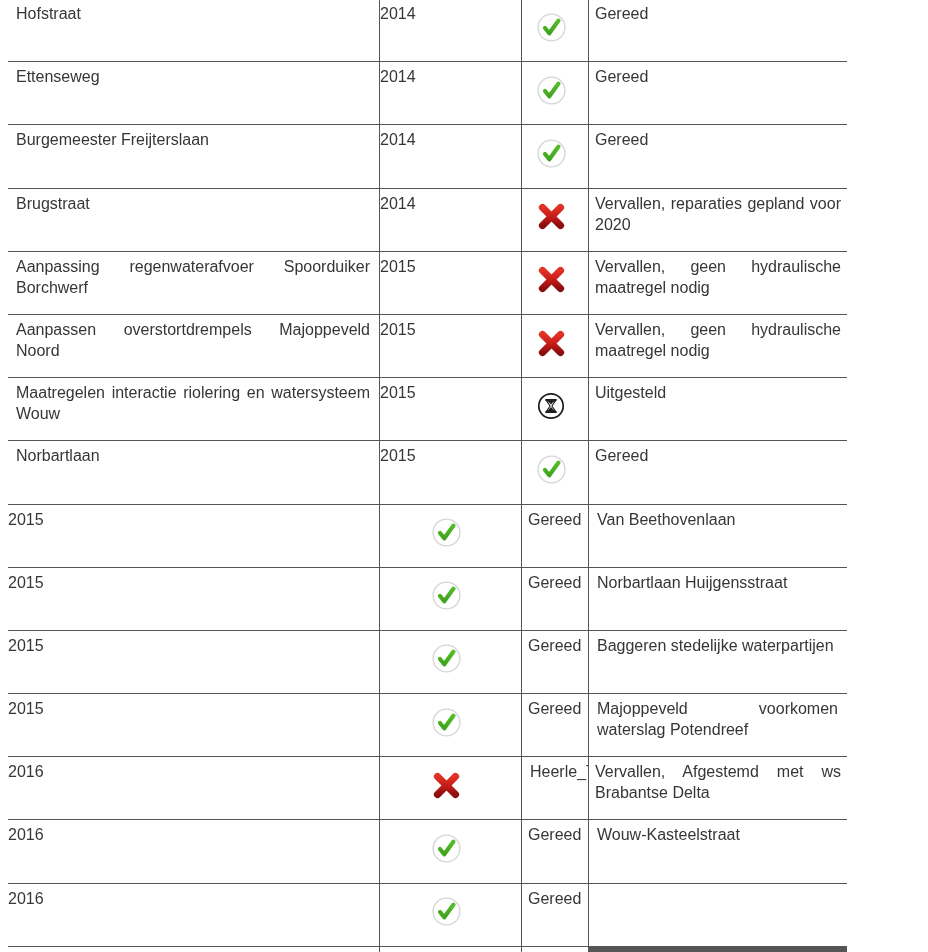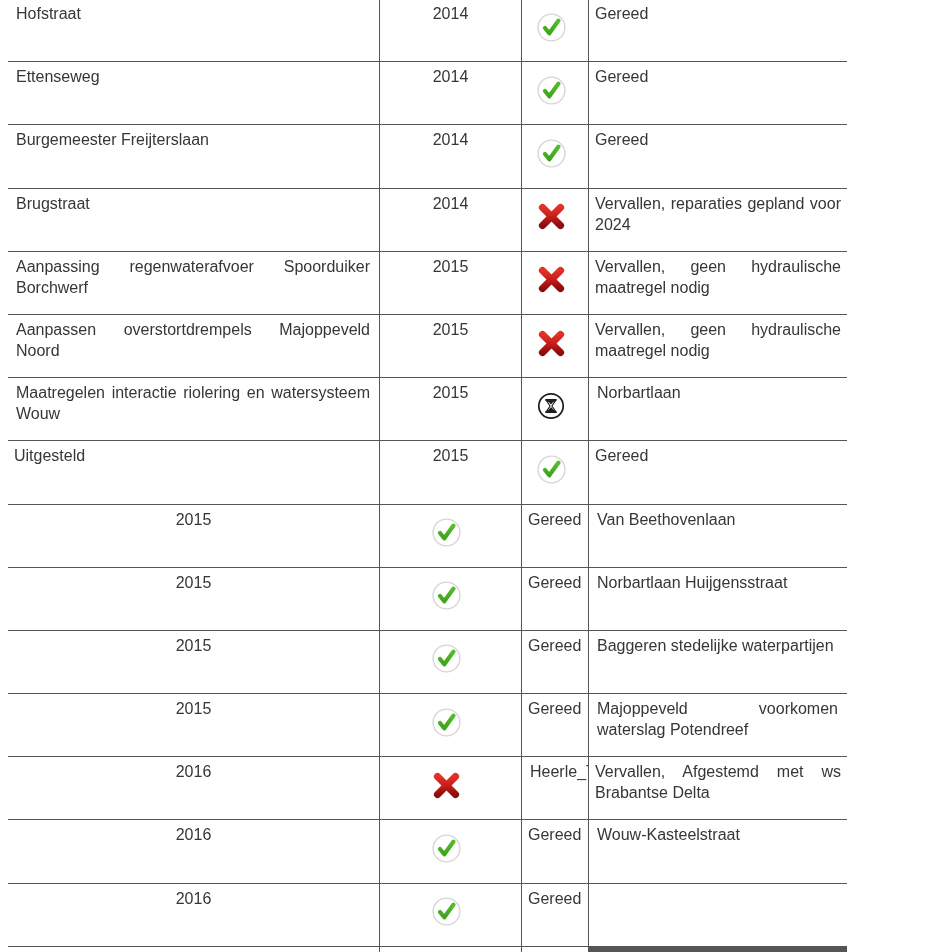--- a/index.html
+++ b/index.html
@@ -31,21 +31,21 @@
     font-size: 16px;
     line-height: 21px;
     overflow: hidden;
     box-sizing: border-box;
   }
   .cell-name {
     text-align: justify;
     padding: 4px 9px 0 8px;
   }
   .cell-year {
-    text-align: center;
+    text-align: left;
     padding-top: 4px;
   }
   .cell-icon {
     display: flex;
     align-items: center;
     justify-content: center;
     padding: 0 10px 6px 2px;
   }
   .cell-status {
     text-align: justify;
@@ -119,21 +119,21 @@
     <span class="status-icon shown">
       <svg width="31" height="31" viewBox="0 0 31 31">
         <g stroke="url(#cross-grad)" stroke-width="7.2" stroke-linecap="round">
           <path d="M6.5 6.5 L24.5 24.5"></path>
           <path d="M24.5 6.5 L6.5 24.5"></path>
         </g>
       </svg>
     </span>
 
   </div>
-  <div class="cell cell-status">Vervallen, reparaties gepland voor 2024</div>
+  <div class="cell cell-status">Vervallen, reparaties gepland voor 2020</div>
 
   <div class="cell cell-name">Aanpassing regenwaterafvoer Spoorduiker Borchwerf</div>
   <div class="cell cell-year">2015</div>
   <div class="cell cell-icon">
 
     <span class="status-icon shown">
       <svg width="31" height="31" viewBox="0 0 31 31">
         <g stroke="url(#cross-grad)" stroke-width="7.2" stroke-linecap="round">
           <path d="M6.5 6.5 L24.5 24.5"></path>
           <path d="M24.5 6.5 L6.5 24.5"></path>
@@ -168,23 +168,23 @@
       <svg width="28" height="28" viewBox="0 0 28 28">
         <circle cx="14" cy="14" r="12.2" fill="none" stroke="#1c1c1c" stroke-width="1.7"></circle>
         <rect x="8.3" y="7" width="11.4" height="1.9" fill="#1c1c1c"></rect>
         <rect x="8.3" y="19.1" width="11.4" height="1.9" fill="#1c1c1c"></rect>
         <path d="M9.6 8.9 L18.4 8.9 L14.9 14 L18.4 19.1 L9.6 19.1 L13.1 14 Z" fill="none" stroke="#1c1c1c" stroke-width="1.1" stroke-linejoin="round"></path>
         <path d="M10.8 8.9 L17.2 8.9 L14 12.4 Z" fill="#1c1c1c"></path>
         <path d="M14 15 L17.6 19.1 L10.4 19.1 Z" fill="#1c1c1c"></path>
       </svg>
     </span>
   </div>
+  <div class="cell cell-status">Uitgesteld</div>
+
   <div class="cell cell-name">Norbartlaan</div>
-
-  <div class="cell cell-status">Uitgesteld</div>
   <div class="cell cell-year">2015</div>
   <div class="cell cell-icon">
     <span class="status-icon shown">
       <svg width="29" height="29" viewBox="0 0 29 29">
         <circle cx="14.5" cy="14.5" r="13.4" fill="#ffffff" stroke="#d6d6d6" stroke-width="1.4"></circle>
         <path d="M8 15 L12.3 20.3 L21.5 7.6" fill="none" stroke="url(#check-grad)" stroke-width="4.2" stroke-linecap="round" stroke-linejoin="round"></path>
       </svg>
     </span>
 
   </div>

